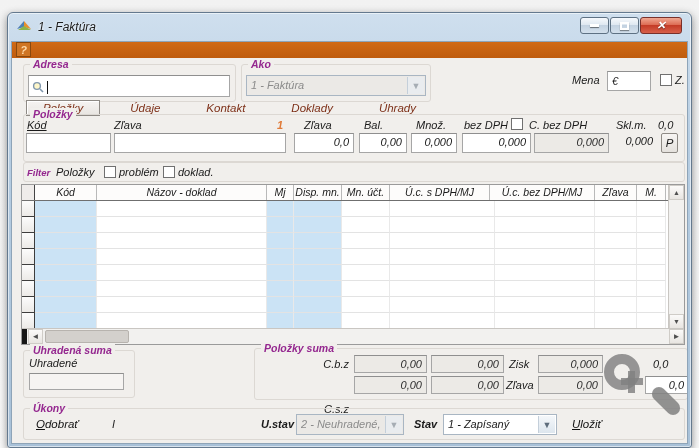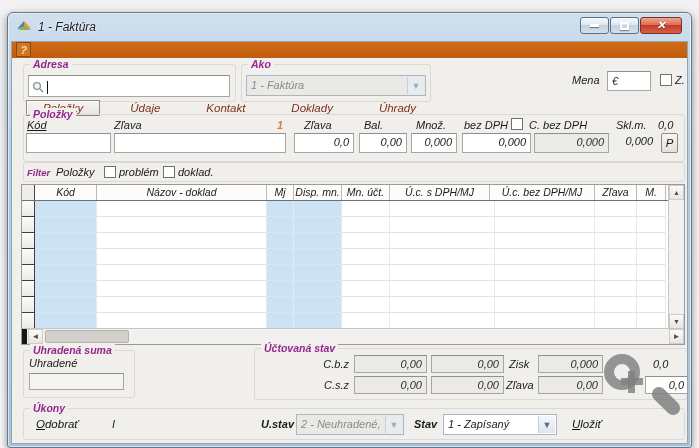--- a/index.html
+++ b/index.html
@@ -336,33 +336,33 @@
           </div>
         </div>
 
         <div class="group" style="left:11px; top:292px; width:112px; height:48px;">
           <span class="group-label">Uhradená suma</span>
           <span style="position:absolute; left:5px; top:6px;">Uhradené</span>
           <div class="tbox" style="position:absolute; left:5px; top:22px; width:95px; height:17px; background:#f6f4f2;"></div>
         </div>
 
         <div class="group" style="left:242px; top:290px; width:434px; height:52px;">
-          <span class="group-label">Účtovaná stav</span>
+          <span class="group-label">Položky suma</span>
 
           <div class="sumrow" style="left:0; top:6px; width:434px;">
             <span class="slabel" style="left:60px; width:34px; text-align:right;">C.b.z</span>
             <div class="tbox num dis" style="position:absolute; left:99px; width:73px; height:18px;">0,00</div>
             <div class="tbox num dis" style="position:absolute; left:176px; width:73px; height:18px;">0,00</div>
             <span class="slabel" style="left:254px;">Zisk</span>
             <div class="tbox num dis" style="position:absolute; left:283px; width:65px; height:18px;">0,000</div>
             <span class="slabel" style="left:398px;">0,0</span>
           </div>
 
           <div class="sumrow" style="left:0; top:27px; width:434px;">
-            <span class="slabel" style="left:60px; width:34px; text-align:right;">C.s.z</span>
+            <span class="slabel" style="left:60px; width:34px; text-align:right;margin-top:24px;">C.s.z</span>
             <div class="tbox num dis" style="position:absolute; left:99px; width:73px; height:18px;">0,00</div>
             <div class="tbox num dis" style="position:absolute; left:176px; width:73px; height:18px;">0,00</div>
             <span class="slabel" style="left:251px;">Zľava</span>
             <div class="tbox num dis" style="position:absolute; left:283px; width:65px; height:18px;">0,00</div>
             <div class="tbox num" style="position:absolute; left:390px; width:44px; height:18px;">0,0</div>
           </div>
         </div>
 
         <div class="group" style="left:11px; top:350px; width:662px; height:32px;">
           <span class="group-label">Úkony</span>

